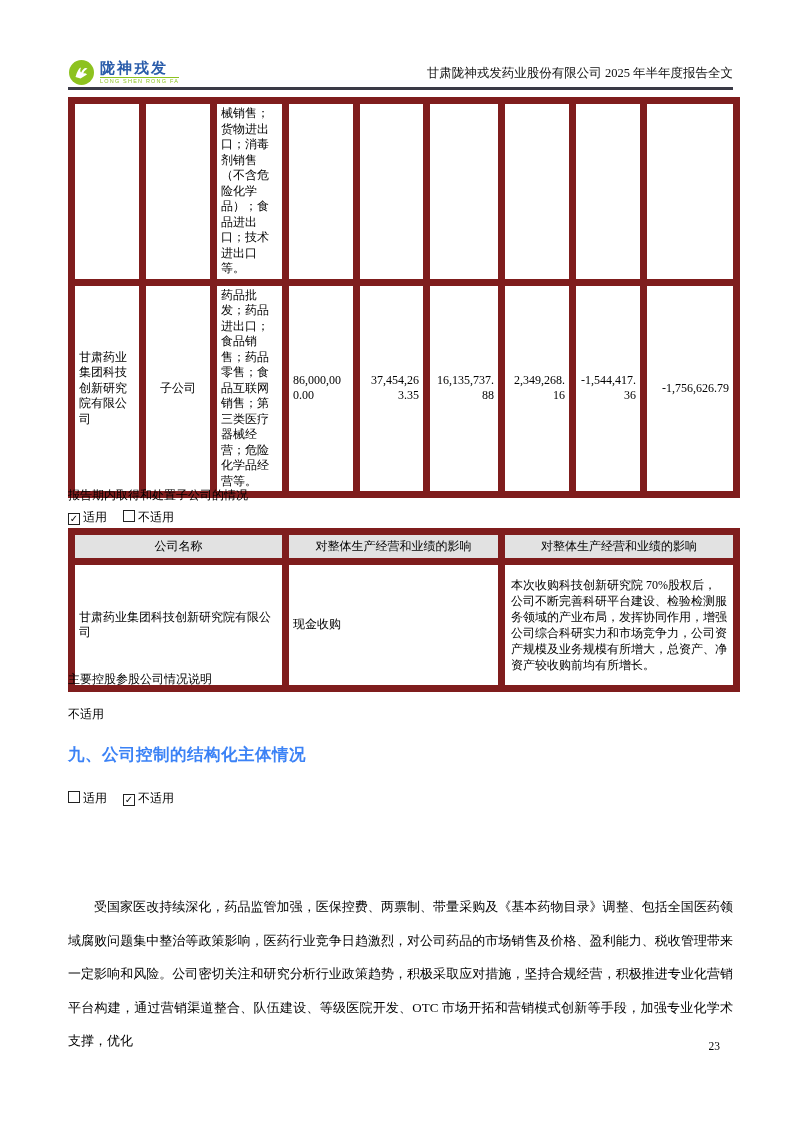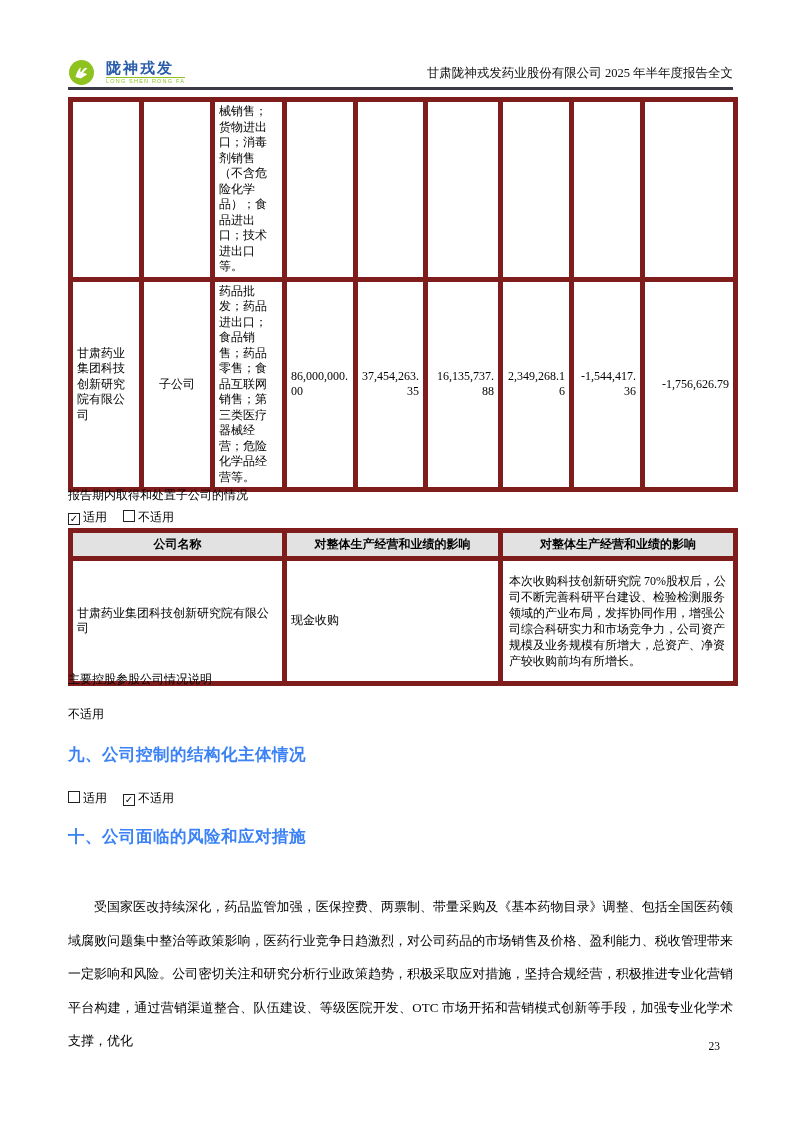--- a/index.html
+++ b/index.html
@@ -5,36 +5,36 @@
   html,body { margin:0; padding:0; background:#ffffff; }
   .page {
     position:relative; width:793px; height:1122px; background:#ffffff;
     font-family:"Liberation Serif","DejaVu Serif",serif; color:#000000;
     overflow:hidden;
   }
   .abs { position:absolute; left:68px; width:665px; }
 
   
   .hdr { top:44px; height:42px; display:flex; justify-content:space-between; align-items:flex-end; }
-  .logo { display:flex; align-items:center; gap:11px; }
+  .logo { display:flex; align-items:center; gap:5px; }
   .logo-txt { display:flex; flex-direction:column; line-height:1; }
   .brand-cn { color:#2a5caa; font-weight:bold; font-size:15px; letter-spacing:2px; font-family:"Liberation Sans",sans-serif; }
   .brand-en { color:#8dc21f; font-size:5.5px; letter-spacing:1.2px; margin-top:2px; border-top:1px solid #8dc21f; padding-top:1px; font-family:"Liberation Sans",sans-serif; }
   .hdr-title { font-size:12.5px; color:#111; padding-bottom:4px;text-align:right; }
   .rule { top:87px; height:3px; background:#3a3a46; }
 
   
   table { border-collapse:collapse; table-layout:fixed; width:665px; }
-  td { border:5px solid #7f1d1d; font-size:12px; line-height:15.5px; padding:2px 4px; vertical-align:middle; word-break:break-all; overflow:hidden; }
+  td { border:7px solid #7f1d1d; font-size:12px; line-height:15.5px; padding:2px 4px; vertical-align:middle; word-break:break-all; overflow:hidden; }
   .t1 { top:97px; }
   .top { vertical-align:top; }
   .num { text-align:right; }
   .num-l { text-align:left; }
   .t2 { top:528px; }
-  .t2 .th { background:#e2e2e2; text-align:center; height:21px; padding:1px 4px;font-weight:bold; }
+  .t2 .th { background:#e2e2e2; text-align:center; height:21px; padding:1px 4px; }
   .t2 .desc { vertical-align:top; font-size:12px; line-height:16px; padding:12px 6px; }
 
   
   .line { font-size:12px; line-height:16px; }
   .cb { display:inline-block; width:10px; height:10px; border:1px solid #222; margin-right:3px; vertical-align:-1px; text-align:center; }
   .cb i { font-style:normal; font-size:10px; line-height:9px; display:block; }
   .cbgap { display:inline-block; width:10px; }
   h2.hd { margin:0; font-family:"Liberation Sans","DejaVu Sans",sans-serif; font-size:16.5px; font-weight:bold; color:#3b82f6; letter-spacing:0.5px; }
   .sub { font-size:12.5px; padding-left:28px; }
   .para { font-size:13px; line-height:33.5px; text-align:justify; text-indent:2em; }
@@ -128,18 +128,17 @@
   <div class="abs line" style="top:671px">主要控股参股公司情况说明</div>
   <div class="abs line" style="top:706px">不适用</div>
 
   <h2 class="abs hd" style="top:744px">九、公司控制的结构化主体情况</h2>
   <div class="abs line" style="top:790px">
     <span class="cb"></span><span>适用</span>
     <span class="cbgap"></span>
     <span class="cb"><i>✓</i></span><span>不适用</span>
   </div>
 
-  <h2 class="abs hd" style="top:826px">十、公司面临的风险和应对措施</h2>
   <div class="abs para" style="top:890px">受国家医改持续深化，药品监管加强，医保控费、两票制、带量采购及《基本药物目录》调整、包括全国医药领域腐败问题集中整治等政策影响，医药行业竞争日趋激烈，对公司药品的市场销售及价格、盈利能力、税收管理带来一定影响和风险。公司密切关注和研究分析行业政策趋势，积极采取应对措施，坚持合规经营，积极推进专业化营销平台构建，通过营销渠道整合、队伍建设、等级医院开发、OTC 市场开拓和营销模式创新等手段，加强专业化学术支撑，优化</div>
 
   <div class="abs pageno">23</div>
 
 </div>
 
 </body></html>

